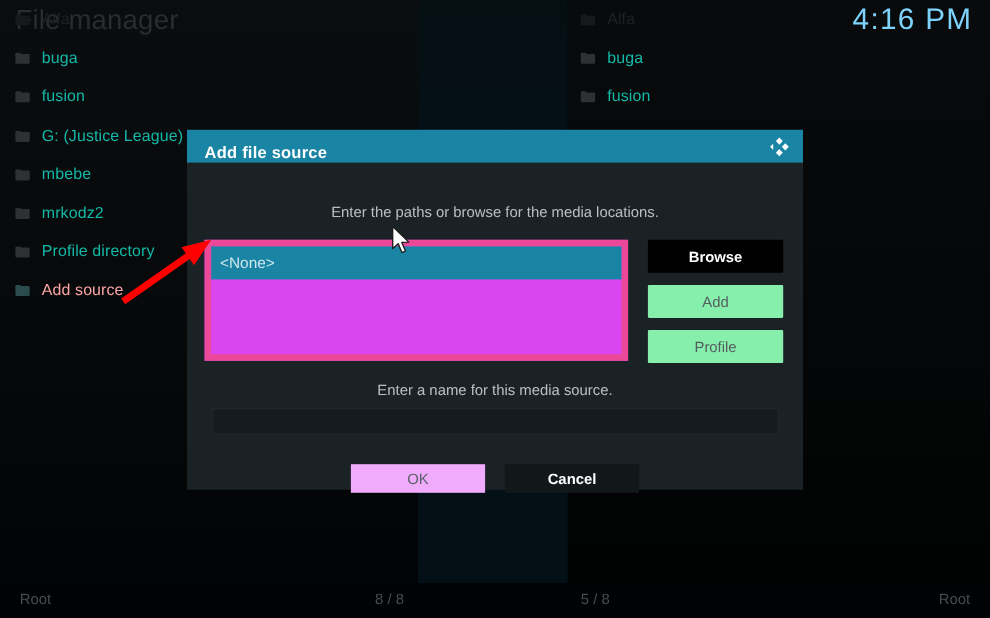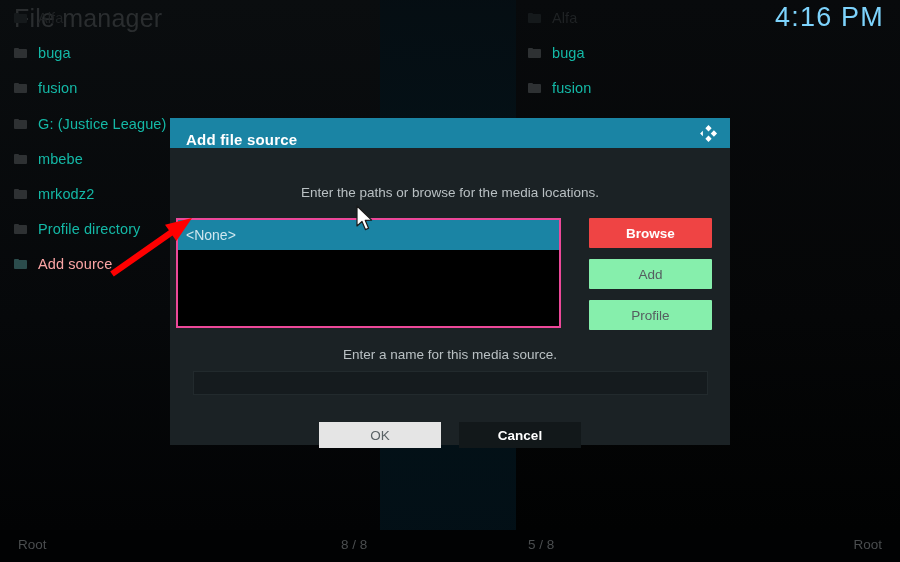--- a/index.html
+++ b/index.html
@@ -182,26 +182,26 @@
     width: 100%;
     text-align: center;
     font-size: 13.5px;
     color: #b9c0c3;
   }
   .hint-paths { top: 37px; }
   .hint-name  { top: 199px; }
 
   .source-listbox {
     position: absolute;
-    left: 6px;
+    left: 16px;
     top: 70px;
     width: 385px;
     height: 110px;
-    background: #000000;
-    border: 2px solid #ec4899;
+    background: #d946ef;
+    border: 6px solid #ec4899;
     box-sizing: border-box;
   }
   .source-row-selected {
     position: absolute;
     left: 0;
     top: 0;
     width: 100%;
     height: 30px;
     background: #1a84a4;
     display: flex;
@@ -215,21 +215,21 @@
 
   .side-buttons {
     position: absolute;
     left: 419px;
     top: 70px;
     width: 123px;
   }
   .dlg-btn {
     width: 123px;
     height: 30px;
-    background: #ef4444;
+    background: #000000;
     border: none;
     border-radius: 1px;
     display: flex;
     align-items: center;
     justify-content: center;
     font-size: 13.5px;
     font-family: "Liberation Sans", sans-serif;
     color: #ffffff;
     font-weight: bold;
     margin-bottom: 11px;
@@ -272,21 +272,21 @@
     justify-content: center;
     font-size: 13.5px;
     font-family: "Liberation Sans", sans-serif;
     color: #ffffff;
     font-weight: bold;
     cursor: pointer;
   }
   .foot-btn.disabled {
     color: #5a6265;
     font-weight: normal;
-    background: #e5e5e5;
+    background: #f0abfc;
   }
 
   
   .arrow-layer {
     position: absolute;
     left: 0; top: 0;
     width: 900px; height: 562px;
     pointer-events: none;
   }
 

